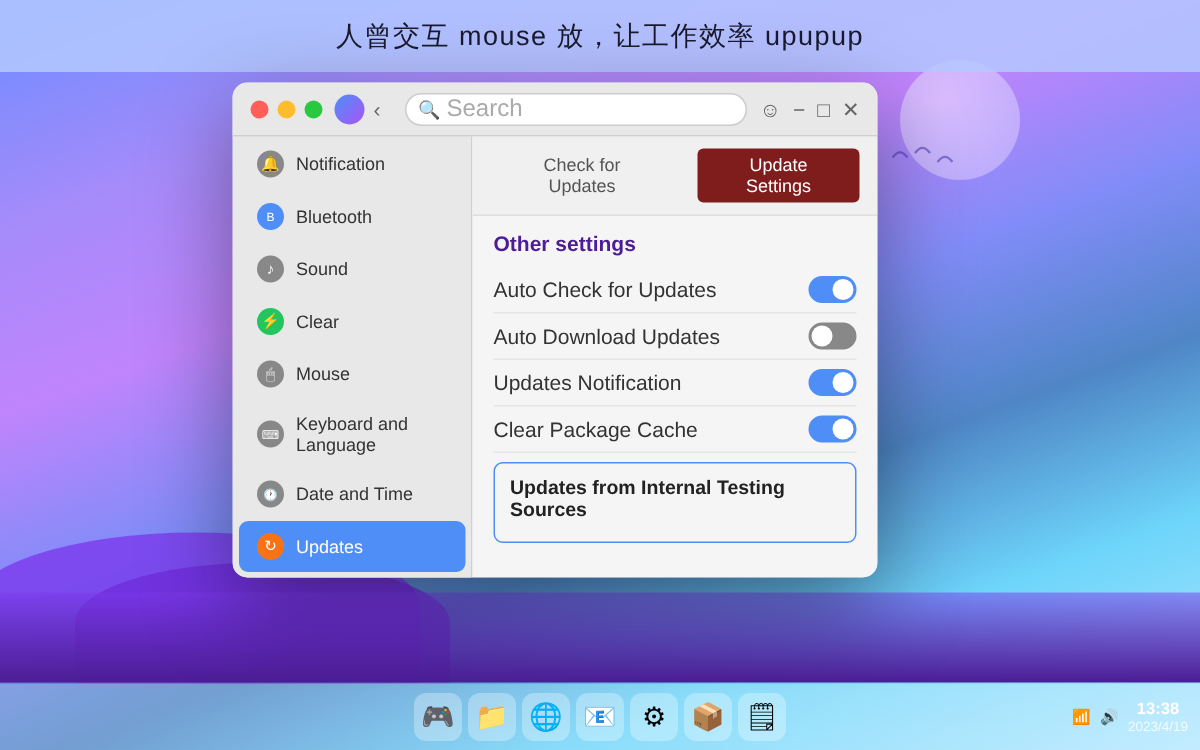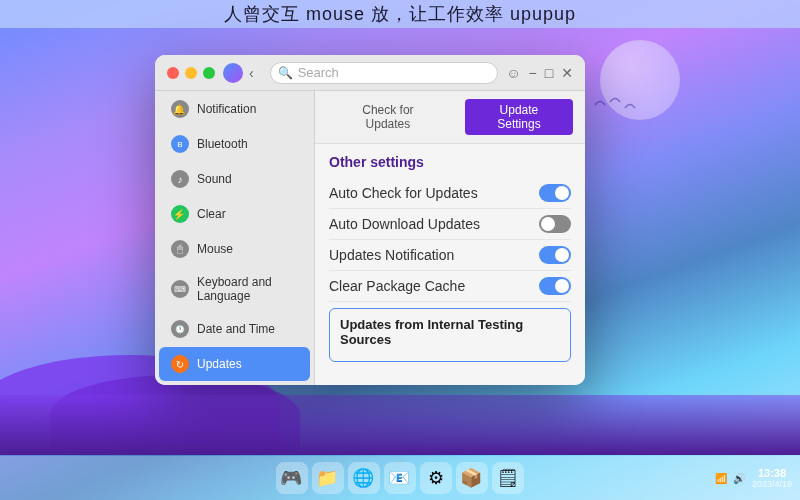--- a/index.html
+++ b/index.html
@@ -69,21 +69,21 @@
       height: 60px;
       background: linear-gradient(to top, #4c1d95, #7c3aed80);
     }
 
     
     .top-banner {
       position: absolute;
       top: 0;
       left: 0;
       right: 0;
-      height: 28px;
+      height: 48px;
       background: rgba(180, 200, 255, 0.85);
       display: flex;
       align-items: center;
       justify-content: center;
       z-index: 10;
       font-size: 18px;
       color: #1a1a2e;
       font-weight: 400;
       letter-spacing: 1px;
     }
@@ -235,21 +235,21 @@
       border-radius: 4px;
       font-size: 12px;
       cursor: pointer;
       border: none;
     }
     .tab-btn.inactive {
       background: transparent;
       color: #555;
     }
     .tab-btn.active {
-      background: #6d28d9;
+      background: #7f1d1d;
       color: white;
     }
 
     
     .settings-content {
       padding: 10px 14px;
     }
     .section-title {
       font-size: 14px;
       font-weight: 600;
@@ -388,21 +388,21 @@
   <div class="titlebar">
     <div class="titlebar-controls">
       <div class="titlebar-btn btn-close"></div>
       <div class="titlebar-btn btn-min"></div>
       <div class="titlebar-btn btn-max"></div>
     </div>
     <div class="titlebar-logo"></div>
     <span class="titlebar-back">‹</span>
     <div class="titlebar-search">
       <span style="margin-right:4px;color:#aaa;">🔍</span>
-      <span style="color:#aaa;font-size:13px;">Search</span>
+      <span style="color:#aaa;font-size:16px;">Search</span>
     </div>
     <div class="titlebar-icons">
       <span class="titlebar-icon">☺</span>
       <span class="titlebar-icon">−</span>
       <span class="titlebar-icon">□</span>
       <span class="titlebar-icon">✕</span>
     </div>
   </div>
 
   <div class="window-body">

